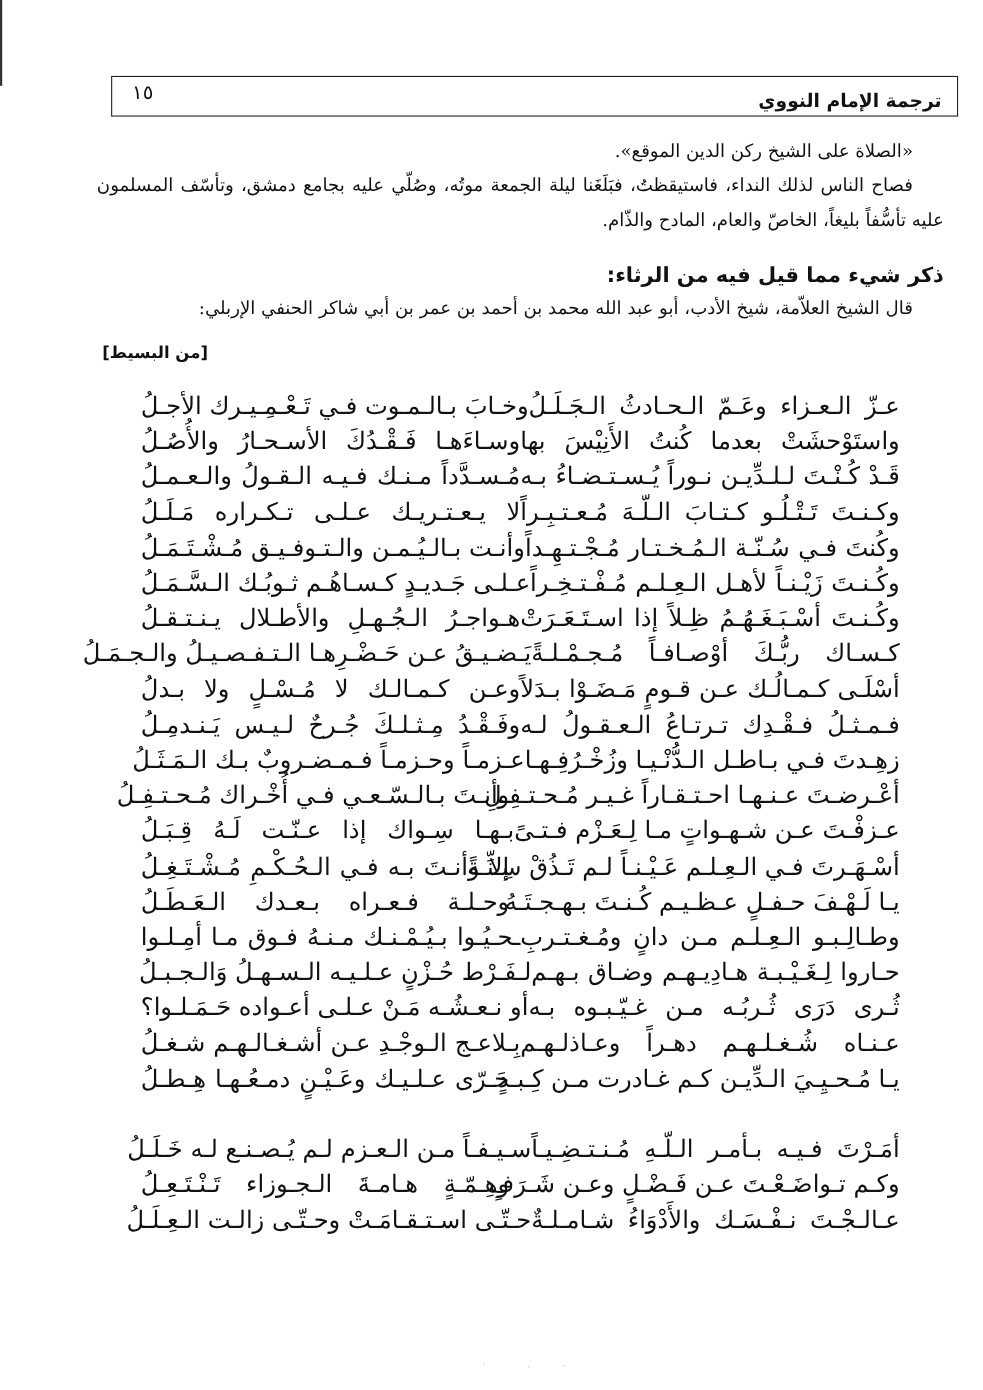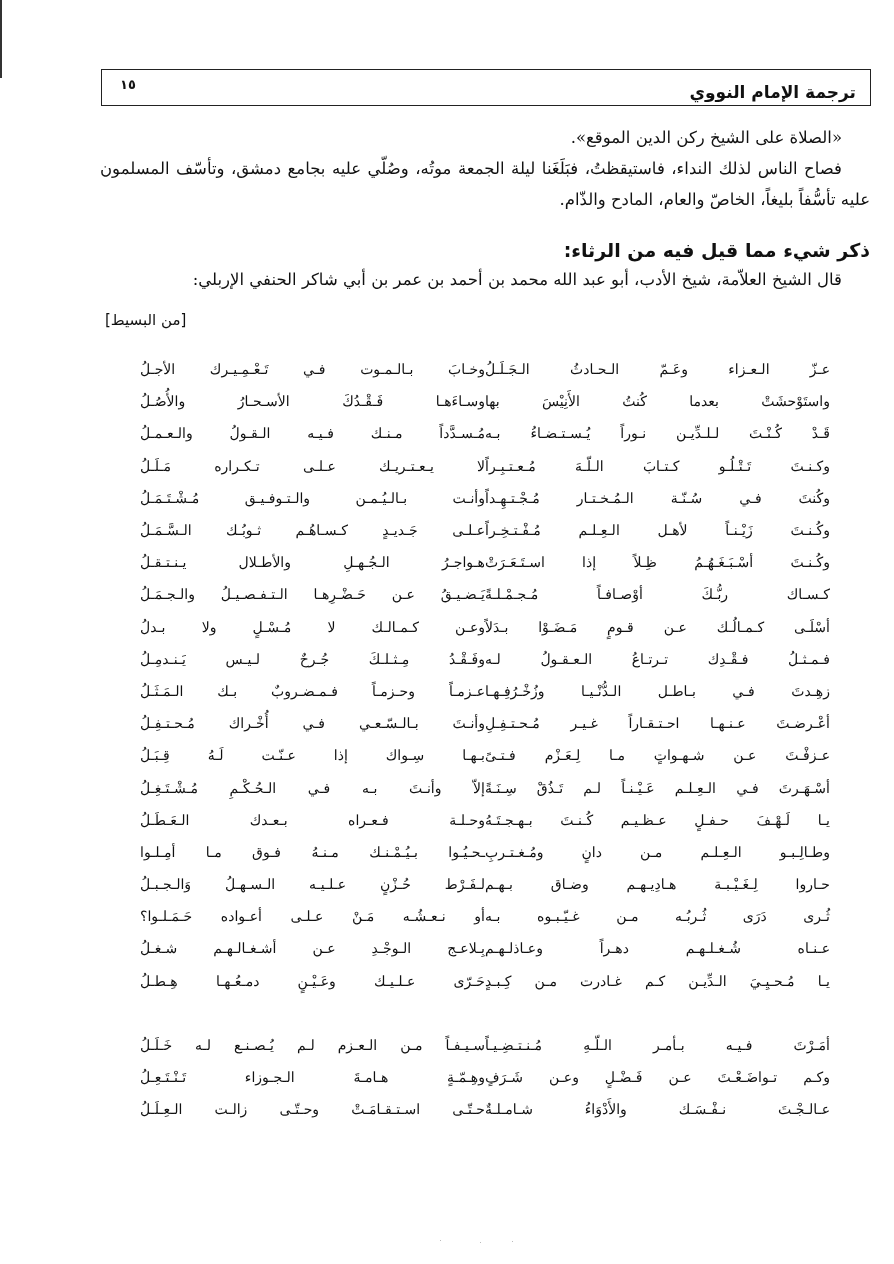--- a/index.html
+++ b/index.html
@@ -15,53 +15,53 @@
     position: absolute; left: 101px; top: 69px; width: 770px; height: 37px;
     border: 1.5px solid #222222; box-sizing: border-box;
     display: flex; align-items: center; justify-content: space-between;
     direction: rtl; padding: 0 14px 0 18px;
   }
   .running-title {
     font-family: "DejaVu Sans", sans-serif; font-weight: bold; font-size: 17px;
     margin-top: 8px;
   }
   .page-number {
-    font-family: "DejaVu Sans", sans-serif; font-weight: bold; font-size: 13px;
+    font-family: "DejaVu Sans", sans-serif; font-weight: normal; font-size: 18px;
     margin-top: -6px;
   }
   .content {
-    position: absolute; left: 100px; top: 120px; width: 770px;
+    position: absolute; left: 88px; top: 120px; width: 770px;
     direction: rtl; text-align: right;
   }
   .para {
     font-size: 16.5px; line-height: 31px; margin: 0;
   }
   .para.first-line-indent { text-indent: 28px; }
   .para.quote { margin-top: 2px; }
   .para.justify { text-align: justify; text-align-last: right; }
   .section-heading {
     font-family: "DejaVu Sans", sans-serif; font-weight: bold; font-size: 19px;
     margin: 20px 0 0 0; line-height: 30px;
   }
   .attribution {
     font-size: 16.5px; line-height: 30px; margin: 0; text-indent: 28px;
   }
   .meter {
-    font-family: "DejaVu Sans", sans-serif; font-weight: normal; font-size: 15px;
+    font-family: "DejaVu Sans", sans-serif; font-weight: bold; font-size: 15px;
     margin: 12px 0 0 0; line-height: 26px; text-align: left; padding-left: 5px;
   }
   .poem {
     margin-top: 20px; direction: rtl;
   }
   .verse {
     display: flex; flex-direction: row; justify-content: space-between;
     height: 32.2px; align-items: center;
   }
   .hemistich {
-    font-size: 14px; white-space: nowrap; width: 355px;
+    font-size: 22px; white-space: nowrap; width: 355px;
     text-align: justify; text-align-last: justify;
   }
   .hemistich.first { margin-right: 40px; }
   .hemistich.second { margin-left: 40px; }
   .scan-specks {
     position: absolute; left: 440px; top: 1240px; width: 100px; height: 4px;
   }
   .speck { position: absolute; width: 1px; height: 1px; background: #bbbbbb; }
 </style>
 </head>

